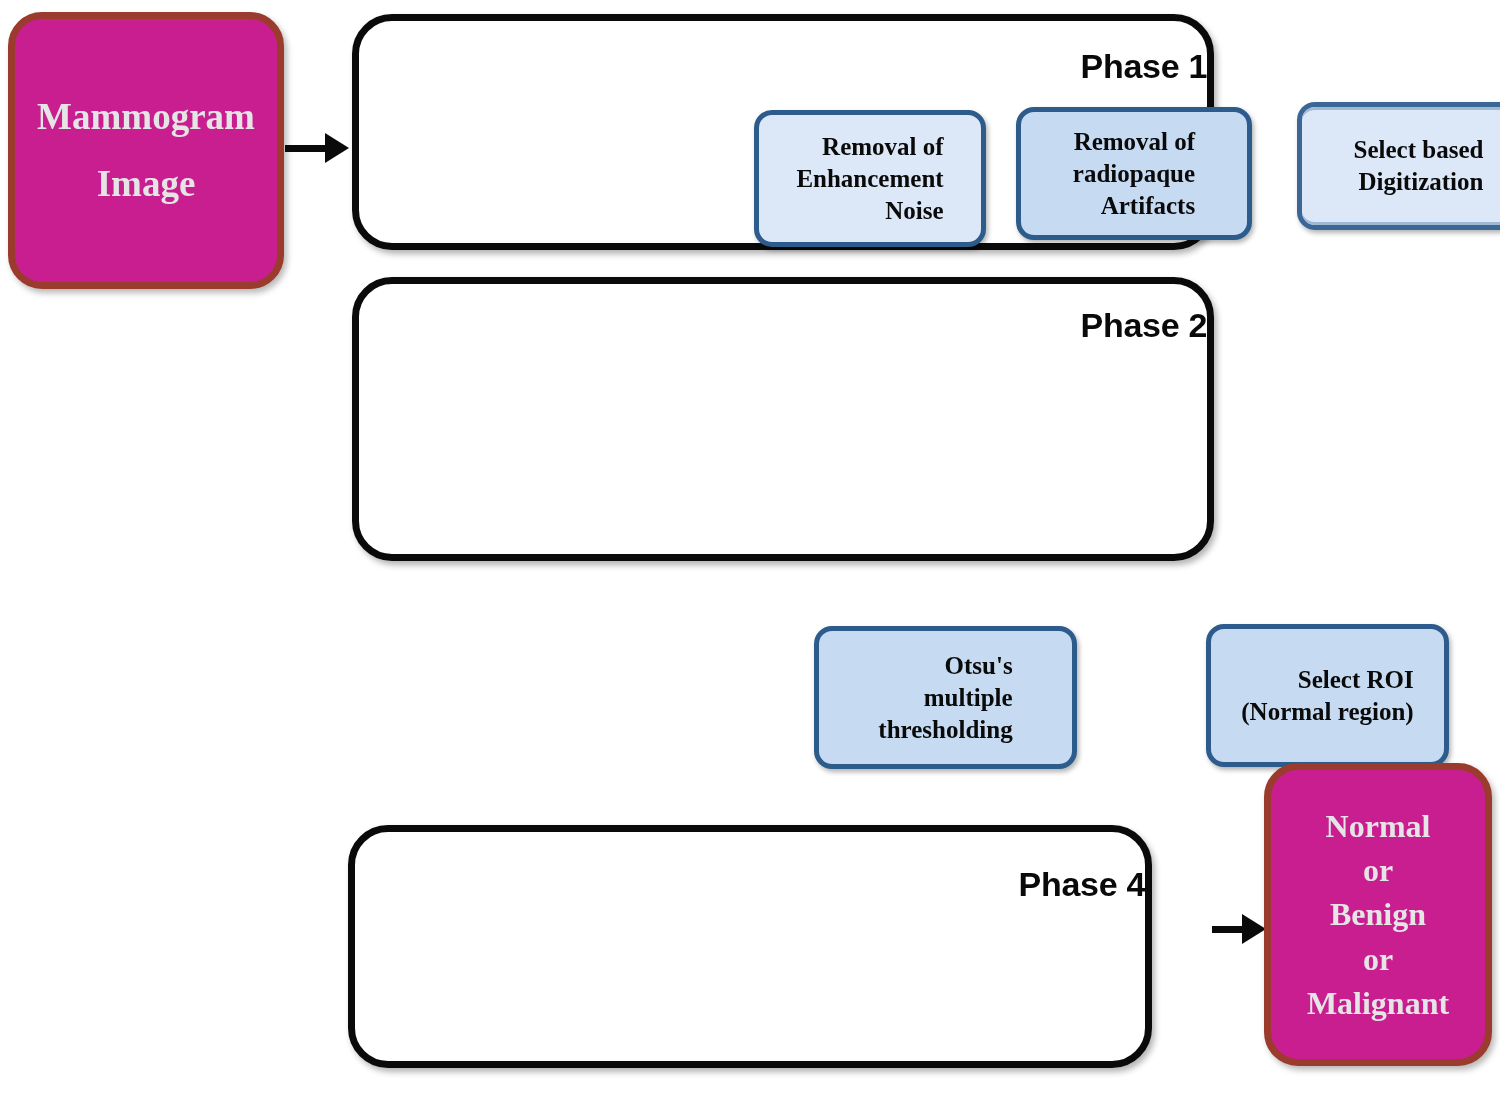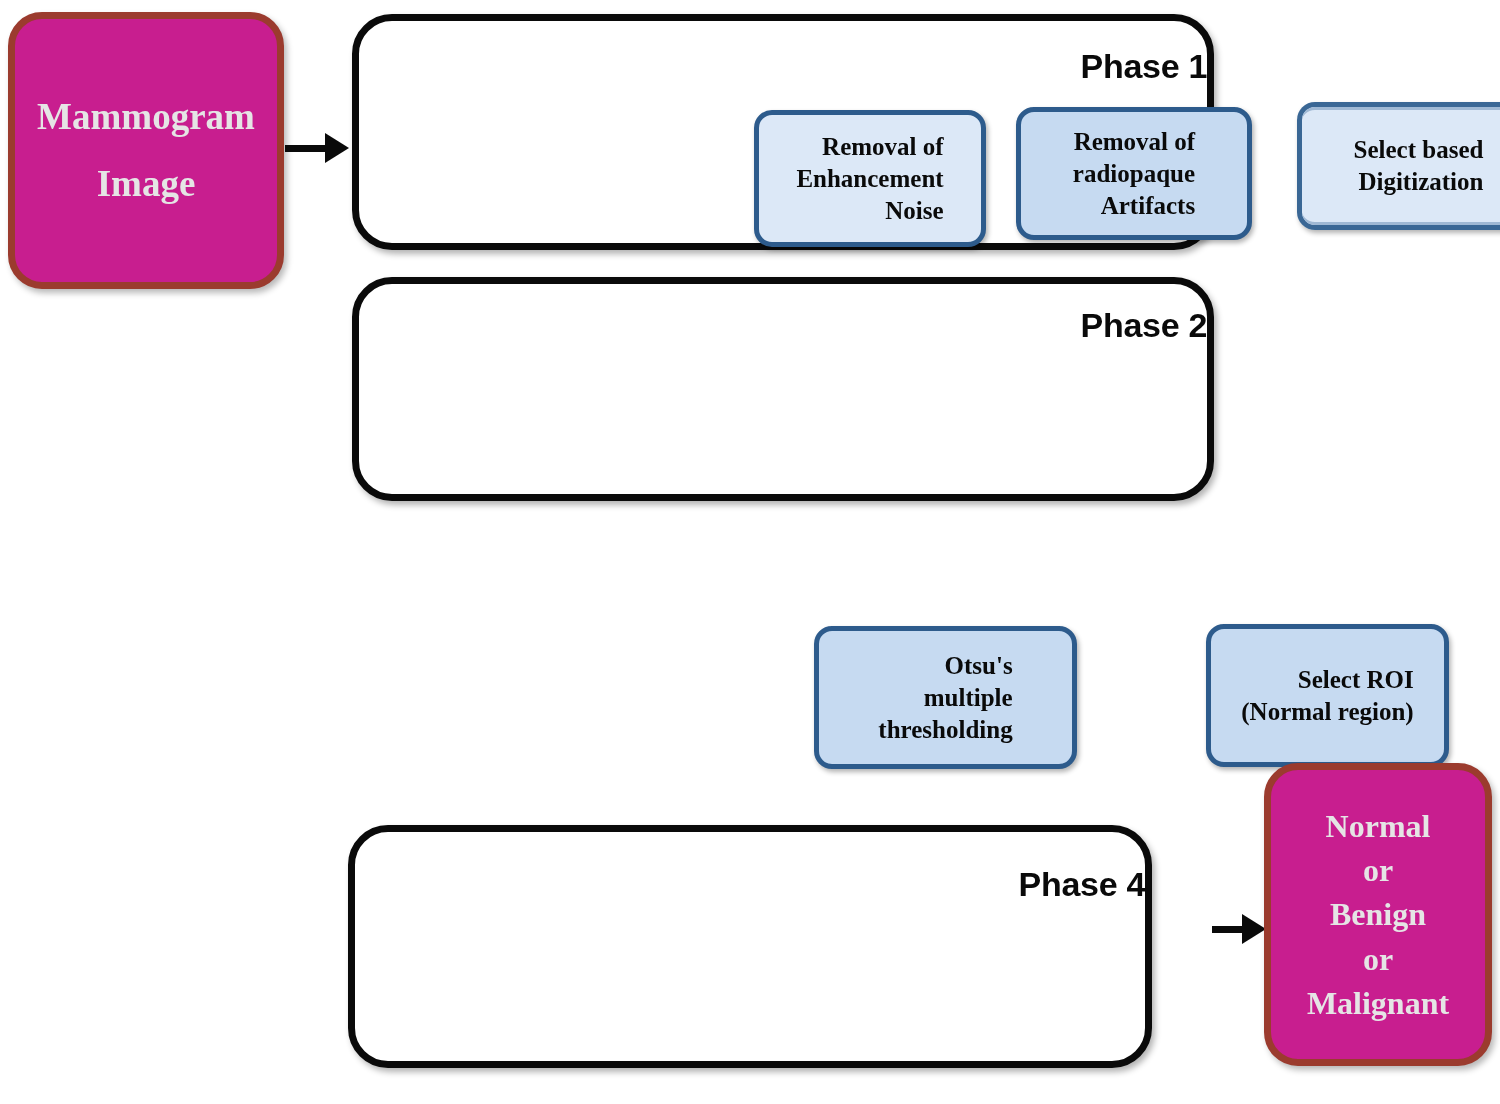--- a/index.html
+++ b/index.html
@@ -58,21 +58,21 @@
     right: 0;
     text-align: right;
     font-family: "Liberation Sans", sans-serif;
     font-weight: bold;
     font-size: 34px;
     color: #0A0A0A;
     letter-spacing: -0.3px;
   }
 
   #phase1-container { left: 352px; top: 14px; width: 862px; height: 236px; }
-  #phase2-container { left: 352px; top: 277px; width: 862px; height: 224px; }
+  #phase2-container { left: 352px; top: 277px; width: 862px; height: 284px; }
   #phase3-container { left: 348px; top: 557px; width: 862px; height: 222px; }
   #phase4-container { left: 348px; top: 825px; width: 804px; height: 243px; }
 
   #phase1-container .phase-title { top: 26px; }
   #phase2-container .phase-title { top: 22px; }
   #phase3-container .phase-title { top: 31px; }
   #phase4-container .phase-title { top: 33px; }
 
   
   .step-box {

